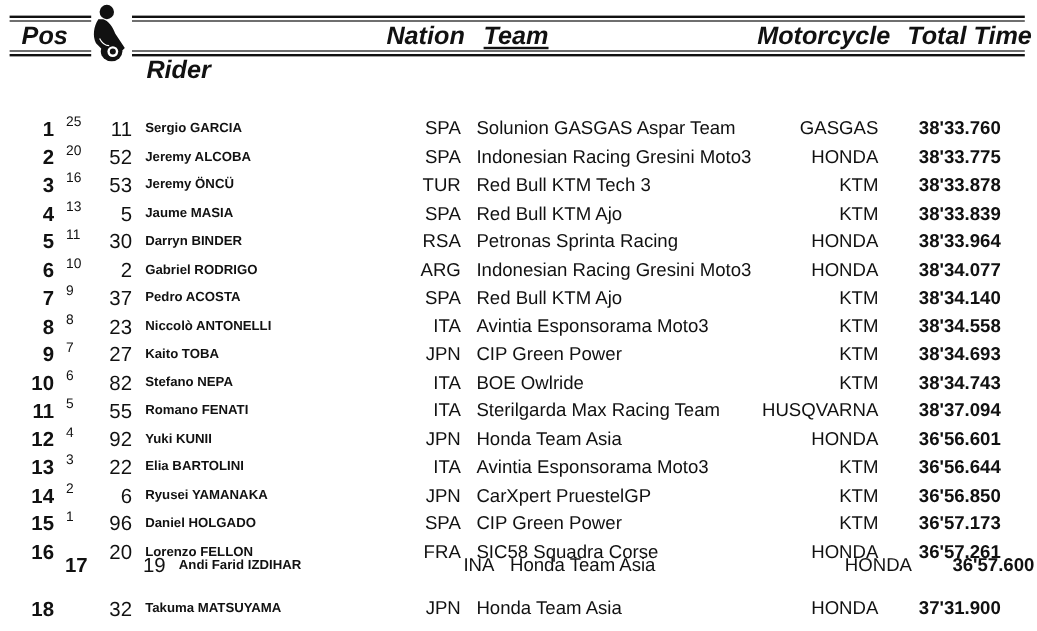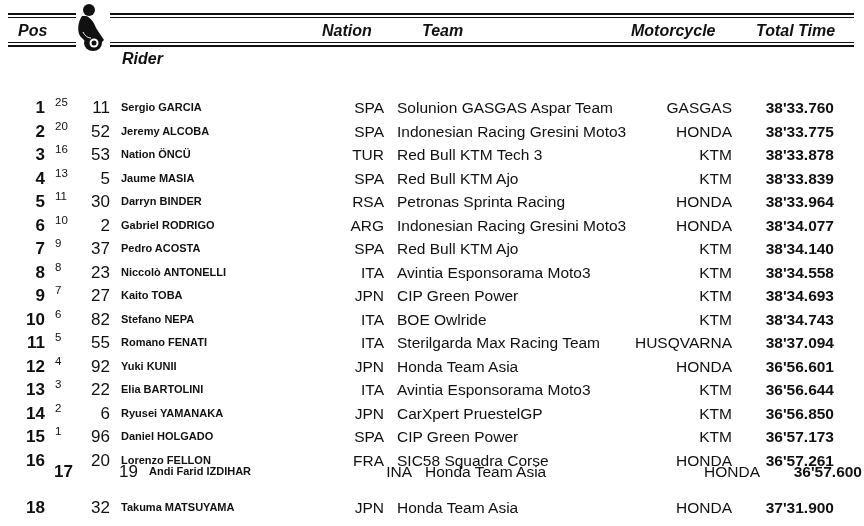--- a/index.html
+++ b/index.html
@@ -4,21 +4,21 @@
   <style>
     html, body { margin: 0; padding: 0; background: #ffffff; }
     body {
       width: 864px; height: 526px; position: relative; overflow: hidden;
       font-family: "Liberation Sans", sans-serif; color: #111111;
     }
     .hline { position: absolute; height: 2px; background: #111; }
     .hline.thin { height: 1px; }
     .hdr {
       position: absolute; top: 20px; font-style: italic; font-weight: bold;
-      font-size: 16px; line-height: 22px; white-space: nowrap;
+      font-size: 21px; line-height: 22px; white-space: nowrap;
     }
     .bike-icon { position: absolute; left: 74px; top: 2px; width: 34px; height: 52px; }
     .rows { position: absolute; left: 0; top: 96px; width: 864px; }
     .row { position: absolute; left: 0; width: 864px; height: 23px; font-size: 15.5px; line-height: 23px; }
     .row span { position: absolute; white-space: nowrap; top: 0; }
     .pos { right: 819px; font-weight: bold; font-size: 17px; }
     .pts { left: 55px; font-size: 11.5px; top: -4px !important; line-height: 20px; }
     .num { right: 754px; font-size: 17px; }
     .rider { left: 121px; font-weight: bold; font-size: 11px; }
     .nation { right: 480px; }
@@ -48,21 +48,21 @@
     <circle cx="15" cy="8" r="6" fill="#111"></circle>
     <path d="M8 14 C4 20,3 28,6 34 L12 40 L20 36 L26 42 L30 38 L22 26 C20 20,16 15,12 14 Z" fill="#111"></path>
     <ellipse cx="19" cy="41" rx="9" ry="8" fill="#111"></ellipse>
     <ellipse cx="20" cy="41" rx="4.5" ry="4.5" fill="#fff"></ellipse>
     <ellipse cx="20" cy="41" rx="2.5" ry="2.5" fill="#111"></ellipse>
     <path d="M9 30 C11 34,14 36,17 36" stroke="#fff" stroke-width="1" fill="none"></path>
   </svg>
 </div>
 <div class="hdr" style="left:122px;margin-top:28px;">Rider</div>
 <div class="hdr" style="left:322px;">Nation</div>
-<div class="hdr" style="left:422px;">Team</div>
+<div class="hdr" style="left:403px;text-decoration:underline;">Team</div>
 <div class="hdr" style="left:631px;">Motorcycle</div>
 <div class="hdr" style="left:744px;margin-left:12px;">Total Time</div>
 
 <div class="rows" id="rows">
     <div class="row" style="top: 0px;">
     <span class="pos">1</span>
     <span class="pts">25</span>
     <span class="num">11</span>
     <span class="rider">Sergio GARCIA</span>
     <span class="nation">SPA</span>
@@ -77,21 +77,21 @@
     <span class="rider">Jeremy ALCOBA</span>
     <span class="nation">SPA</span>
     <span class="team">Indonesian Racing Gresini Moto3</span>
     <span class="moto">HONDA</span>
     <span class="time">38'33.775</span>
   </div>
     <div class="row" style="top: 47px;">
     <span class="pos">3</span>
     <span class="pts">16</span>
     <span class="num">53</span>
-    <span class="rider">Nation ÖNCÜ</span>
+    <span class="rider">Jeremy ÖNCÜ</span>
     <span class="nation">TUR</span>
     <span class="team">Red Bull KTM Tech 3</span>
     <span class="moto">KTM</span>
     <span class="time">38'33.878</span>
   </div>
     <div class="row" style="top: 70.5px;">
     <span class="pos">4</span>
     <span class="pts">13</span>
     <span class="num">5</span>
     <span class="rider">Jaume MASIA</span>

